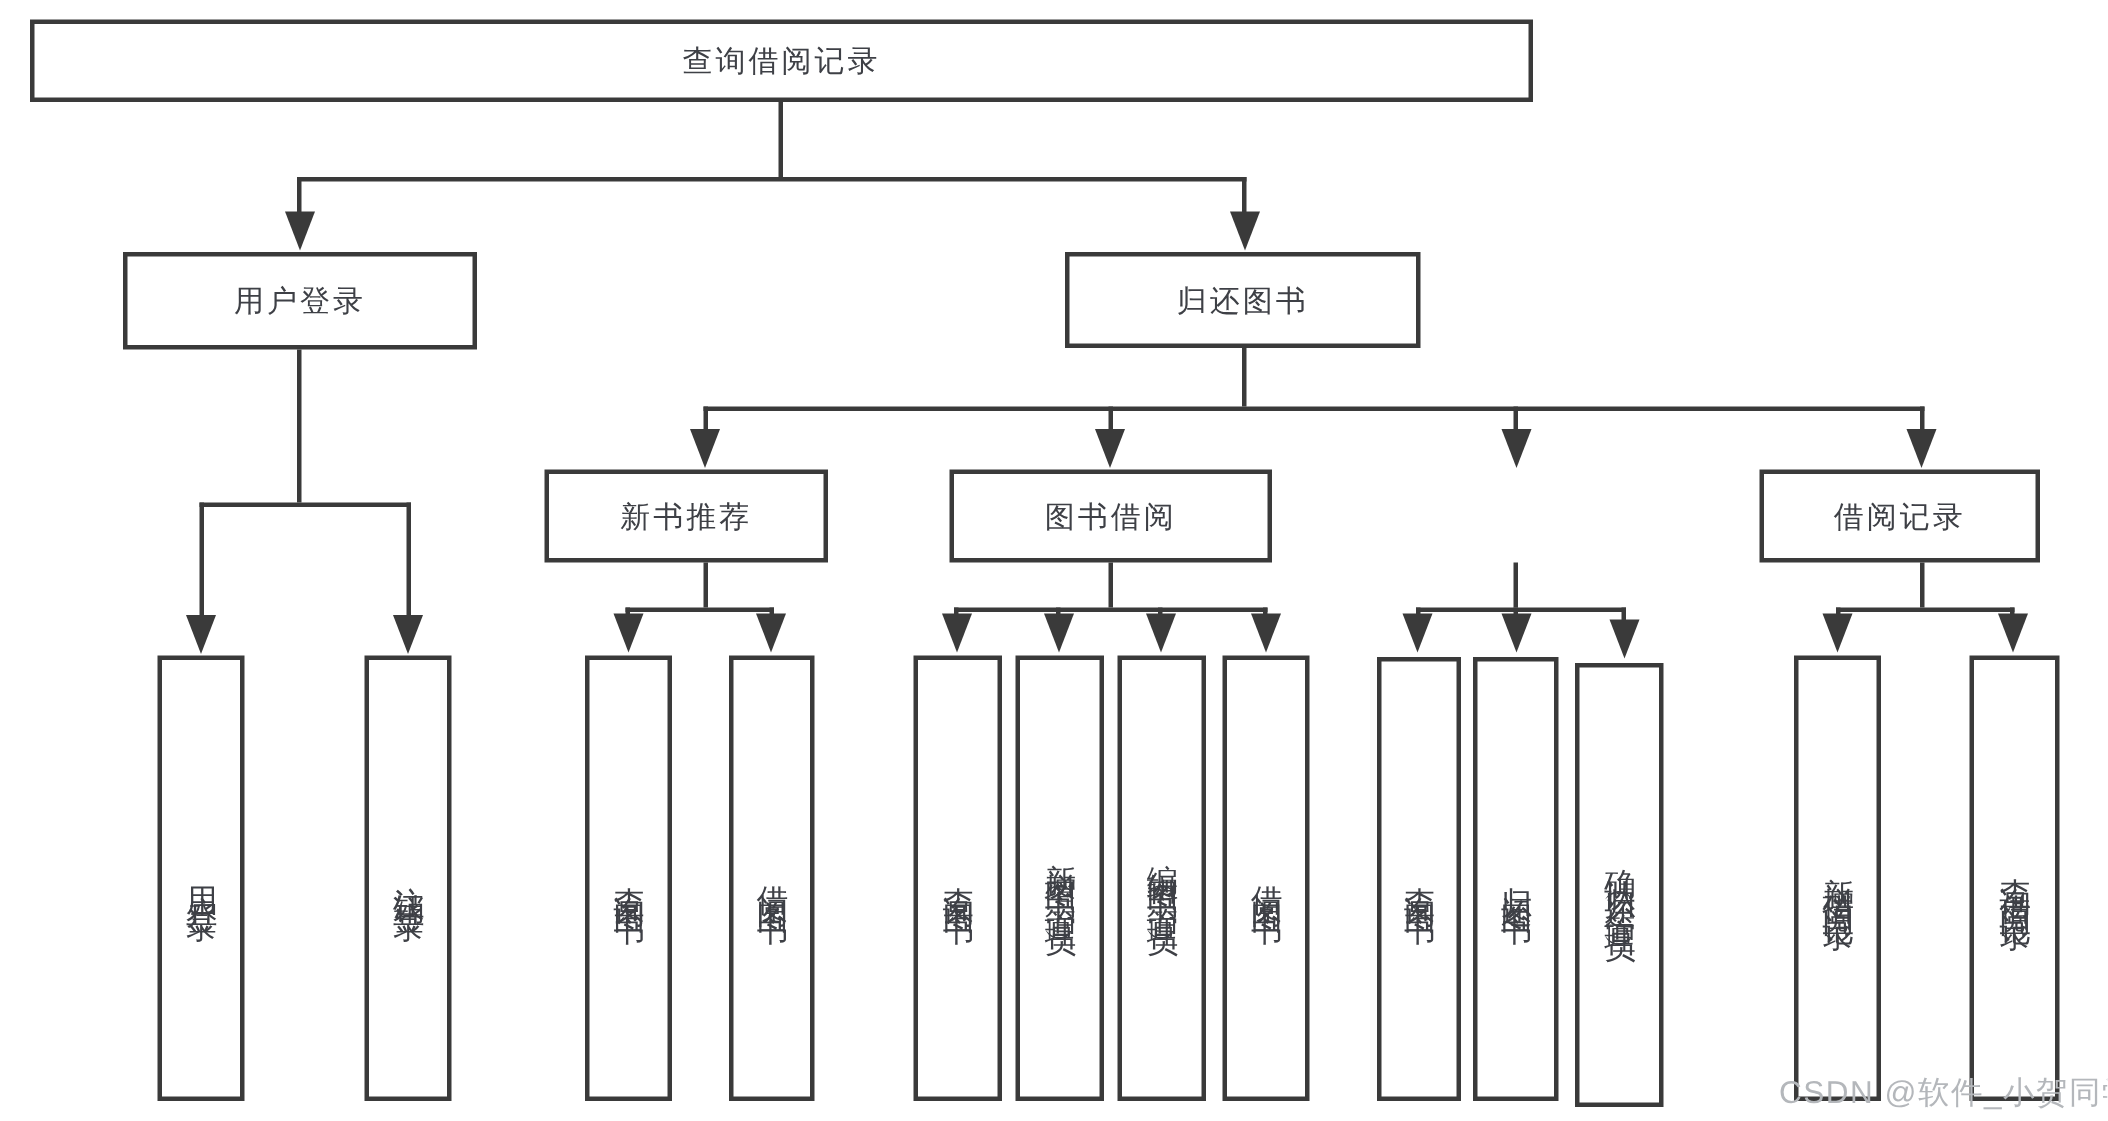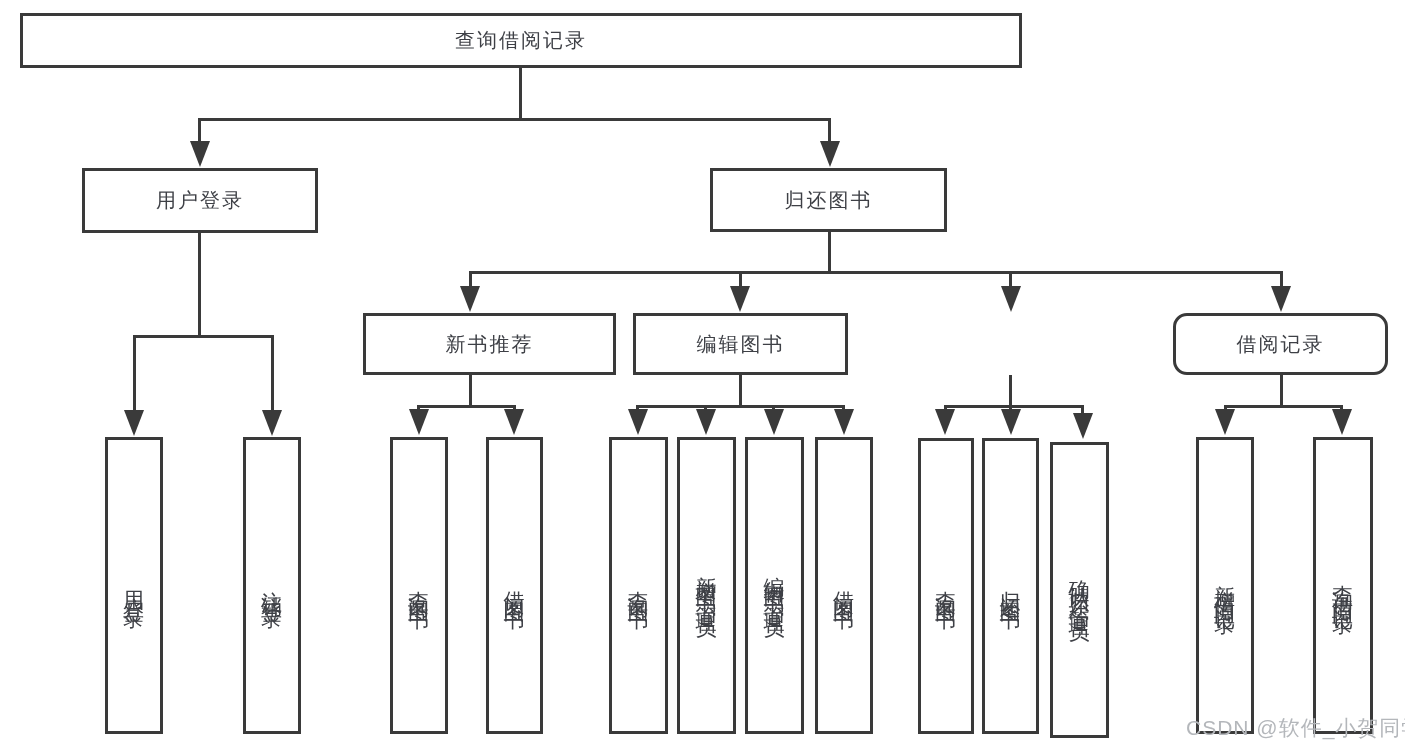--- a/index.html
+++ b/index.html
@@ -66,27 +66,27 @@
   <div class="hline" style="left:469px; top:271px; width:814px;"></div>
   <div class="vline" style="left:469px;  top:271px; height:17px;"></div>
   <div class="arrow" style="left:460px;  top:286px;"></div>
   <div class="vline" style="left:739px;  top:271px; height:17px;"></div>
   <div class="arrow" style="left:730px;  top:286px;"></div>
   <div class="vline" style="left:1009px; top:271px; height:17px;"></div>
   <div class="arrow" style="left:1001px; top:286px;"></div>
   <div class="vline" style="left:1280px; top:271px; height:17px;"></div>
   <div class="arrow" style="left:1271px; top:286px;"></div>
 
-  <div class="box" style="left:363px; top:313px; width:253px; height:62px;">
+  <div class="box" style="left:363px; top:313px; width:189px; height:62px;">
     <span class="hlabel">新书推荐</span>
   </div>
   <div class="box" style="left:633px; top:313px; width:215px; height:62px;">
-    <span class="hlabel">编辑图书</span>
+    <span class="hlabel">图书借阅</span>
   </div>
-  <div class="box" style="left:1173px; top:313px; width:215px; height:62px;border-radius:14px;">
+  <div class="box" style="left:1173px; top:313px; width:187px; height:62px;">
     <span class="hlabel">借阅记录</span>
   </div>
 
   <div class="vline" style="left:469px; top:375px; height:30px;"></div>
   <div class="hline" style="left:417px; top:405px; width:99px;"></div>
   <div class="vline" style="left:417px; top:405px; height:7px;"></div>
   <div class="arrow" style="left:409px; top:409px;"></div>
   <div class="vline" style="left:513px; top:405px; height:7px;"></div>
   <div class="arrow" style="left:504px; top:409px;"></div>
 

